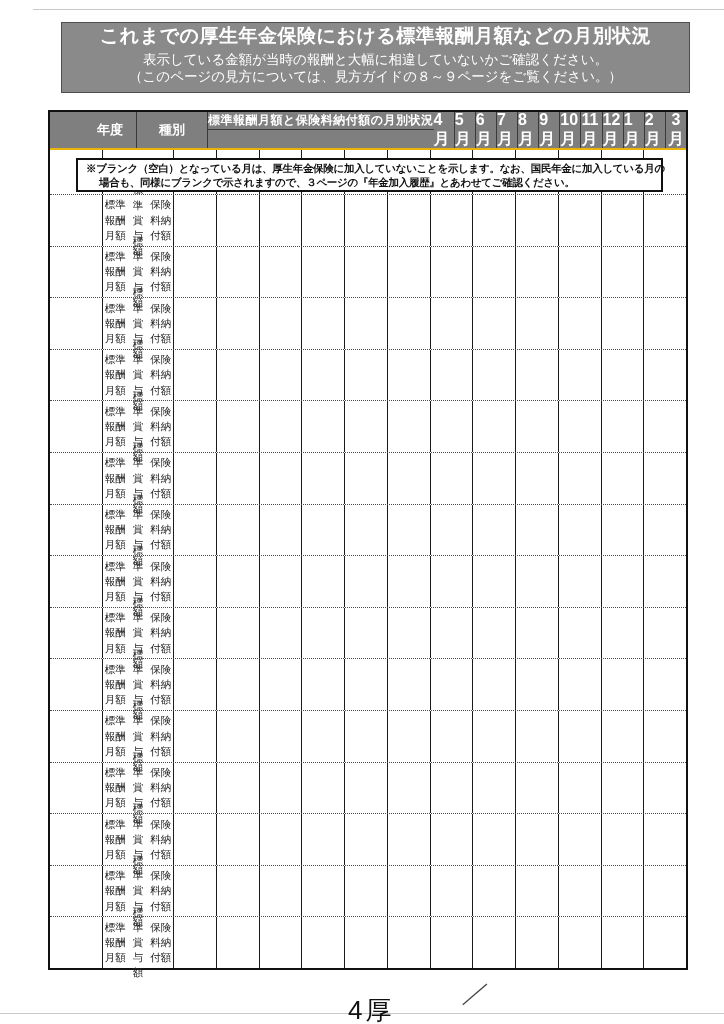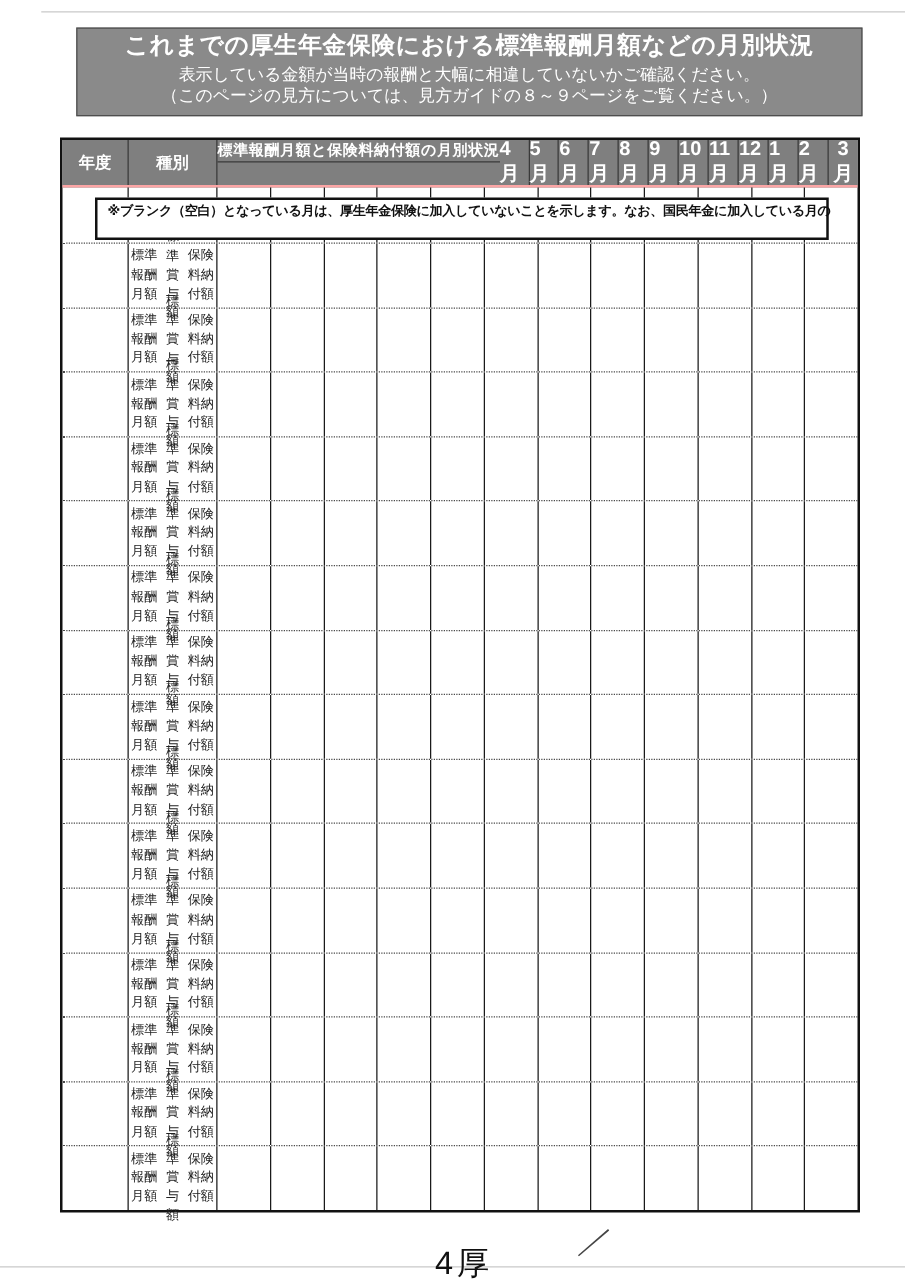--- a/index.html
+++ b/index.html
@@ -24,21 +24,21 @@
   .banner-title { font-size: 19px; font-weight: bold; letter-spacing: 0.5px; margin-bottom: 2px; }
   .banner-sub { font-size: 13.5px; line-height: 17px; }
 
   
   .table {
     position: absolute; left: 48px; top: 110px; width: 640px; height: 860px;
     border: 2px solid #111; background: #fff;
   }
   .thead {
     display: flex; height: 38px; background: #7f7f7f; color: #fff;
-    font-weight: bold; border-bottom: 2px solid #fca5a5;
+    font-weight: bold; border-bottom: 2px solid #eab308; padding-left: 34px;
   }
   .th { display: flex; align-items: center; justify-content: center; font-size: 13px; }
   .year-col { width: 53px; border-right: 1px solid #3a3a3a; }
   .type-col { width: 71px; border-right: 1px solid #3a3a3a; }
   .th-months { flex: 1; display: flex; flex-direction: row; }
   .group-th {
     height: 18px; display: flex; align-items: center; justify-content: center;
     font-size: 12px; border-bottom: 1px solid #3a3a3a; letter-spacing: 0.5px;
   }
   .month-row { flex: 1; display: flex; }
@@ -62,21 +62,21 @@
     font-size: 10.5px; color: #222; line-height: 15.2px; text-align: center;
   }
   .cell.month { flex: 1; }
 
   
   .note-box {
     position: absolute; left: 26px; top: 8px; width: 587px; height: 34px;
     background: #fff; border: 2px solid #111; z-index: 2;
     font-size: 10.5px; font-weight: bold; color: #111;
     letter-spacing: -0.3px; line-height: 14px;
-    padding: 2px 4px 12px 8px; white-space: nowrap;
+    padding: 2px 4px 12px 8px; white-space: nowrap; font-family: Liberation Mono, monospace;
   }
   .note-line2 { text-indent: 13px; }
 
   
   .footer-num {
     position: absolute; left: 348px; top: 993px;
     font-size: 26px; letter-spacing: 3px; color: #111;
   }
   .footer-slash {
     position: absolute; left: 462px; top: 976px;
@@ -113,20 +113,21 @@
           <div class="th-month">12月</div>
           <div class="th-month">1月</div>
           <div class="th-month">2月</div>
           <div class="th-month">3月</div>
         </div>
     </div>
   </div>
   <div class="tbody">
     <div class="note-box">
       <div>※ブランク（空白）となっている月は、厚生年金保険に加入していないことを示します。なお、国民年金に加入している月の</div>
+      <div class="note-line2">場合も、同様にブランクで示されますので、３ページの『年金加入履歴』とあわせてご確認ください。</div>
     </div>
     <div class="slot note-slot">
       <div class="cell year"></div>
       <div class="cell type"></div>
     <div class="cell month"></div>
         <div class="cell month"></div>
         <div class="cell month"></div>
         <div class="cell month"></div>
         <div class="cell month"></div>
         <div class="cell month"></div>

